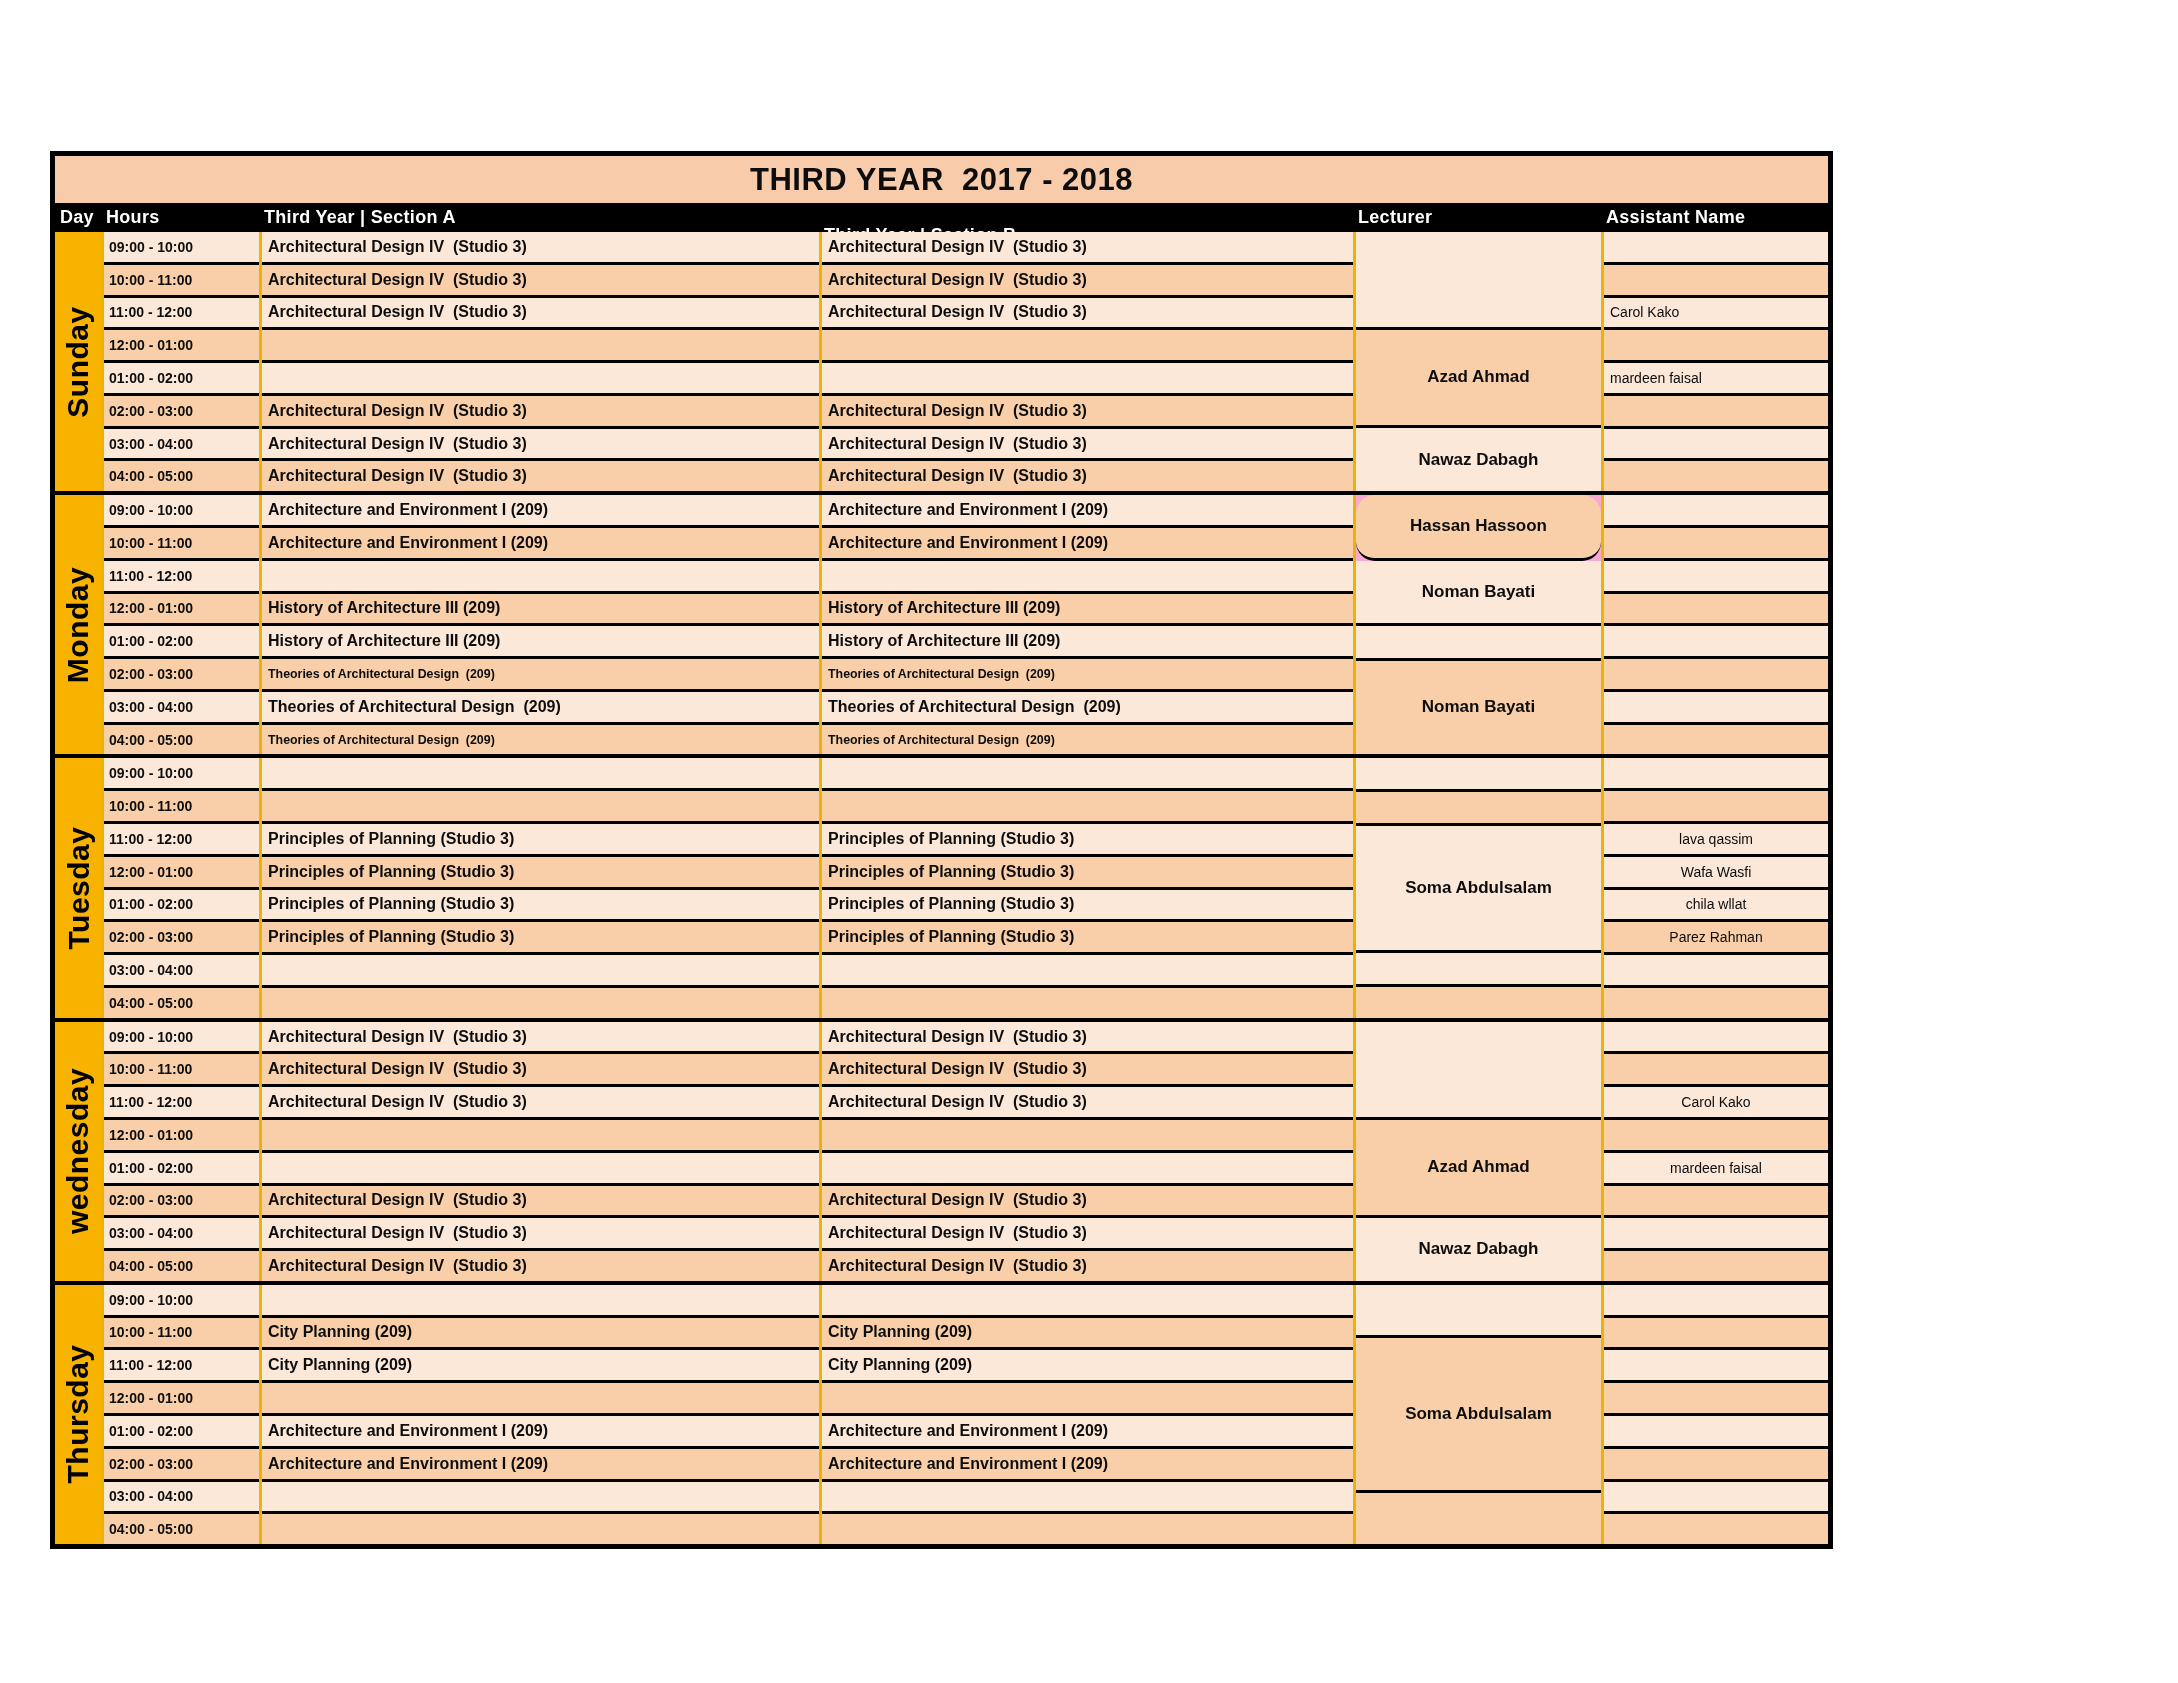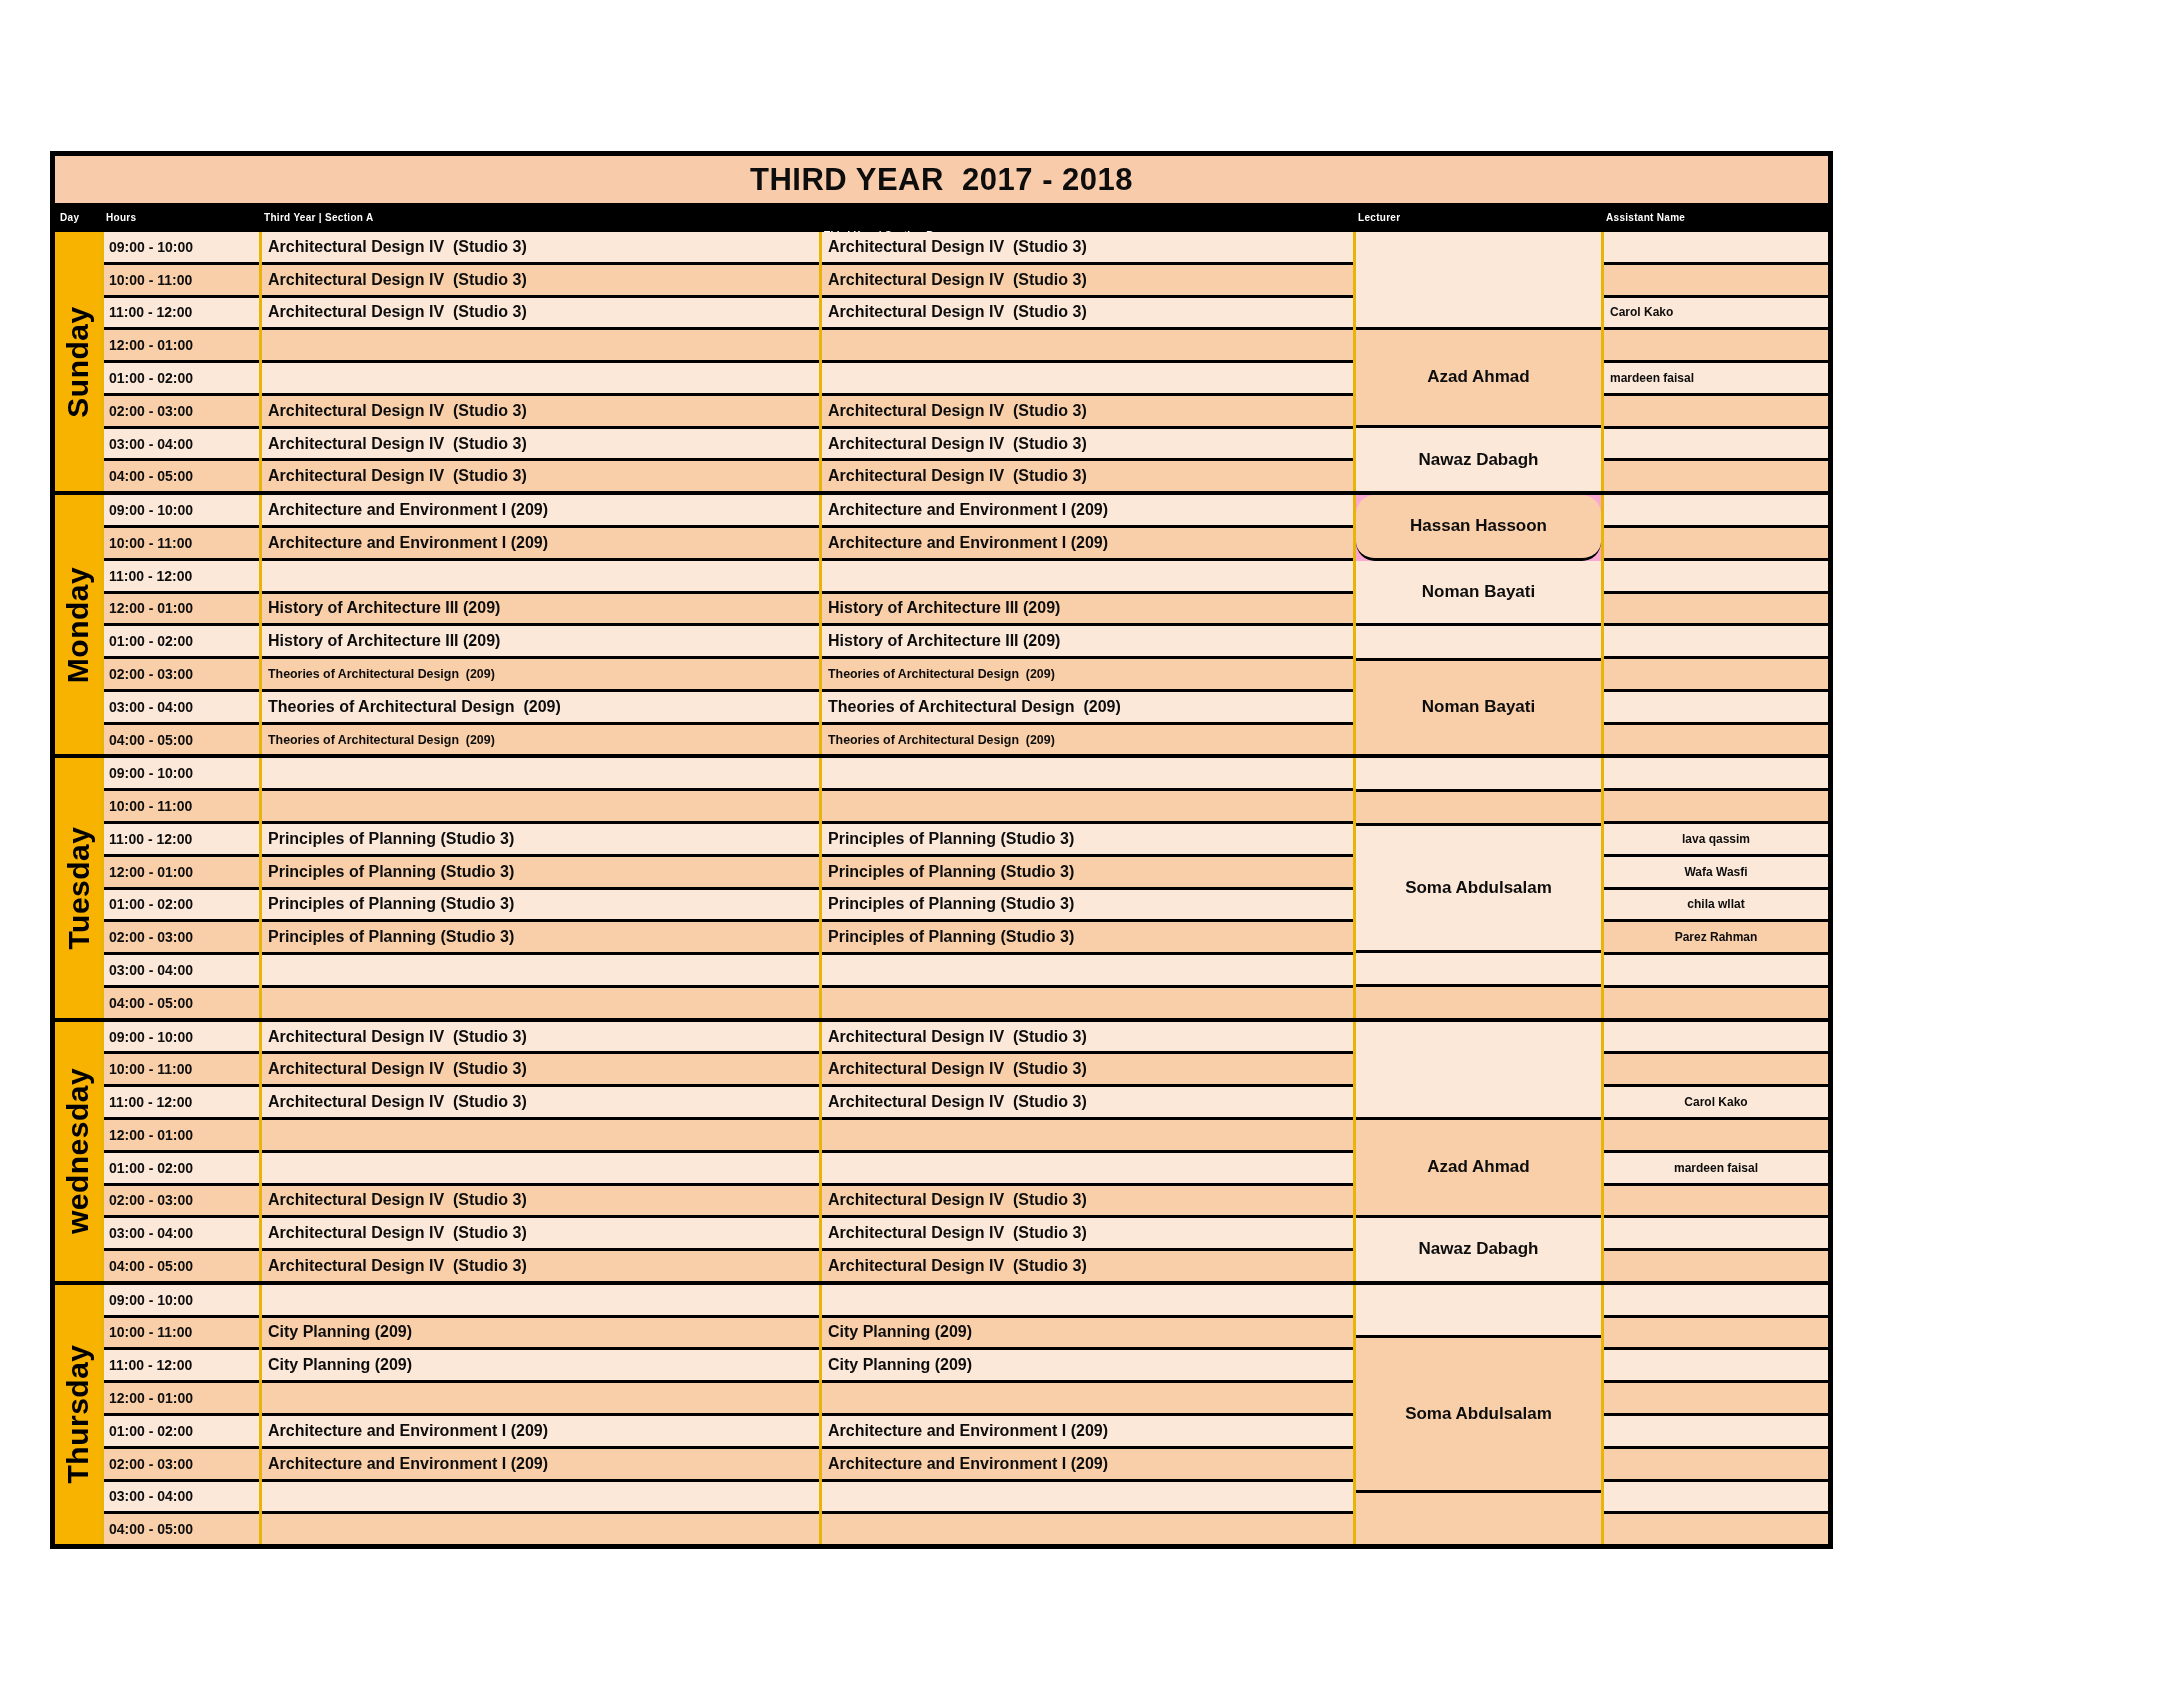--- a/index.html
+++ b/index.html
@@ -12,21 +12,21 @@
     box-sizing:border-box;border:5px solid #000;background:#f9a8d4;
     display:flex;flex-direction:column;
   }
   .title-row{
     height:47px;flex:0 0 47px;background:#F8CBAB;
     display:flex;align-items:center;justify-content:center;
     font-weight:bold;font-size:31px;letter-spacing:0.5px;white-space:pre;
   }
   .header-row{
     height:29px;flex:0 0 29px;background:#000;color:#fff;
-    display:flex;align-items:center;font-weight:bold;font-size:10px;letter-spacing:0.3px;
+    display:flex;align-items:center;font-weight:bold;font-size:18px;letter-spacing:0.3px;
   }
   .header-row .hcell{box-sizing:border-box;padding-left:5px;white-space:pre;overflow:hidden;}
   .hc-day{width:46px;}
   .hc-hours{width:158px;}
   .hc-a{width:560px;}
   .hc-b{width:534px;margin-top:36px;}
   .hc-lect{width:248px;}
   .hc-asst{flex:1;}
   .tbody{flex:1;display:flex;flex-direction:column;}
   .day-block{flex:1;display:flex;border-bottom:4px solid #000;min-height:0;}
@@ -52,21 +52,21 @@
   .col .cell:last-child, .col .seg:last-child{border-bottom:none;}
   .light{background:#FCE8D9;}
   .dark{background:#F9CFAA;}
   .hours-cell{font-weight:bold;font-size:14px;padding-left:5px;white-space:pre;}
   .course-cell{font-weight:bold;font-size:16px;white-space:pre;}
   .course-cell.small{font-size:12.4px;}
   .seg{
     display:flex;align-items:center;justify-content:center;box-sizing:border-box;
     border-bottom:3px solid #000;font-weight:bold;font-size:17px;overflow:hidden;min-height:0;
   }
-  .asst-cell{justify-content:center;font-weight:bold;font-size:12px;white-space:pre;}
+  .asst-cell{justify-content:center;font-weight:normal;font-size:14px;white-space:pre;}
   .asst-cell.left{justify-content:flex-start;}
 </style>
 </head>
 <body>
 
 <div class="tbl">
   <div class="title-row">THIRD YEAR  2017 - 2018</div>
   <div class="header-row">
     <div class="hcell hc-day">Day</div>
     <div class="hcell hc-hours">Hours</div>

